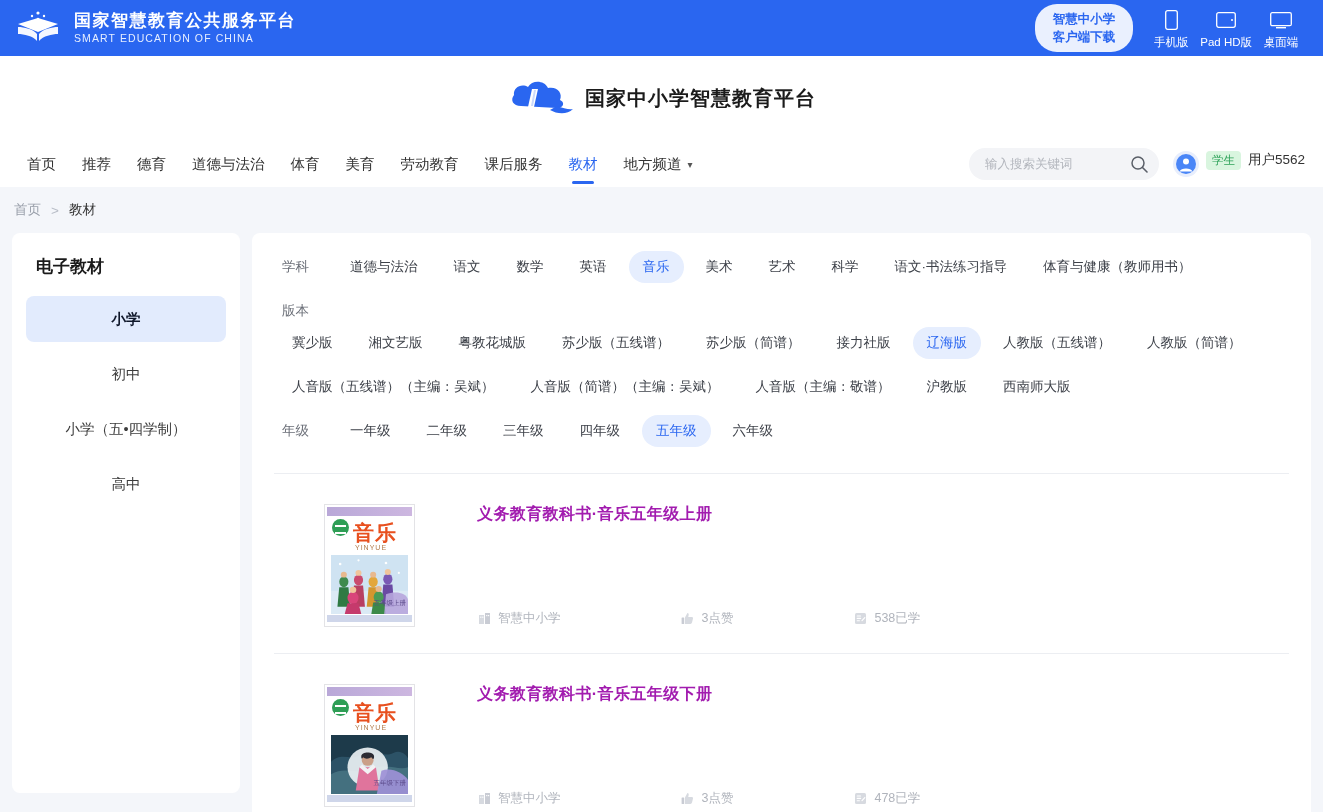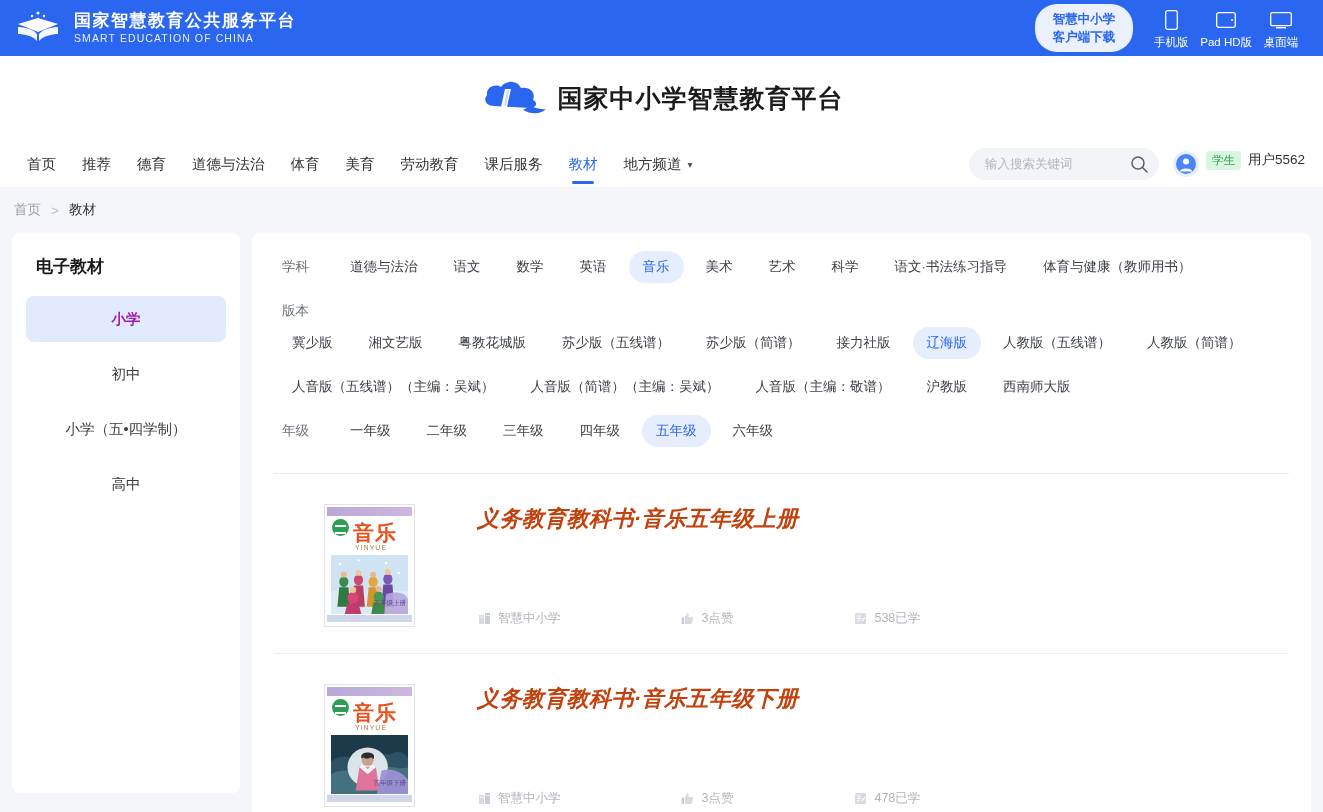--- a/index.html
+++ b/index.html
@@ -60,21 +60,21 @@
     height: 131px;
     position: relative;
   }
   .logo-row {
     display: flex; align-items: center; justify-content: center;
     gap: 10px; padding-top: 20px;
   }
   .cloud-mark { width: 68px; height: 44px; }
   .site-title {
     font-family: "DejaVu Serif", "Liberation Serif", serif;
-    font-size: 25px;
+    font-size: 20px;
     font-weight: bold;
     color: #1b1b1b;
     letter-spacing: 1px;
   }
 
   .navrow {
     position: absolute; left: 0; right: 0; bottom: 0;
     height: 46px;
     display: flex; align-items: center;
     padding: 0 14px;
@@ -170,21 +170,21 @@
   }
   .side-item {
     height: 46px;
     border-radius: 8px;
     display: flex; align-items: center; justify-content: center;
     font-size: 14.5px;
     color: #3c3c3c;
     cursor: pointer;
     margin-bottom: 9px;
   }
-  .side-item.active { background: #e2ebfd; color: #a21caf; font-weight: bold; }
+  .side-item.active { background: #e2ebfd; color: #0f172a; font-weight: bold; }
 
   .content {
     flex: 1 1 auto;
     background: #fff;
     border-radius: 8px;
     padding: 18px 22px 0 22px;
     min-height: 560px;
   }
 
   .filter-block { padding-bottom: 6px; }
@@ -264,23 +264,22 @@
     position: absolute; right: 6px; bottom: 16px;
     font-size: 6.5px; color: #5b4a8a;
   }
   .cv-foot {
     position:absolute; bottom:2px; left:0; right:0; height: 7px;
     background: #cfd6ea;
   }
 
   .bk-info { flex: 1 1 auto; display: flex; flex-direction: column; }
   .bk-title {
-    font-size: 22px; font-weight: bold; color: #c2410c;
+    font-size: 16px; font-weight: bold; color: #a21caf;
     letter-spacing: 0.4px;
-    font-style: italic;
   }
   .bk-meta {
     margin-top: auto;
     display: flex; align-items: center;
     font-size: 12.5px; color: #b0b4bc;
   }
   .meta-it { display: flex; align-items: center; gap: 7px; }
   .meta-it + .meta-it { margin-left: 120px; text-align: center; }
   .meta-ico { width: 14px; height: 14px; display: flex; align-items: center; justify-content: center; }
 </style>

